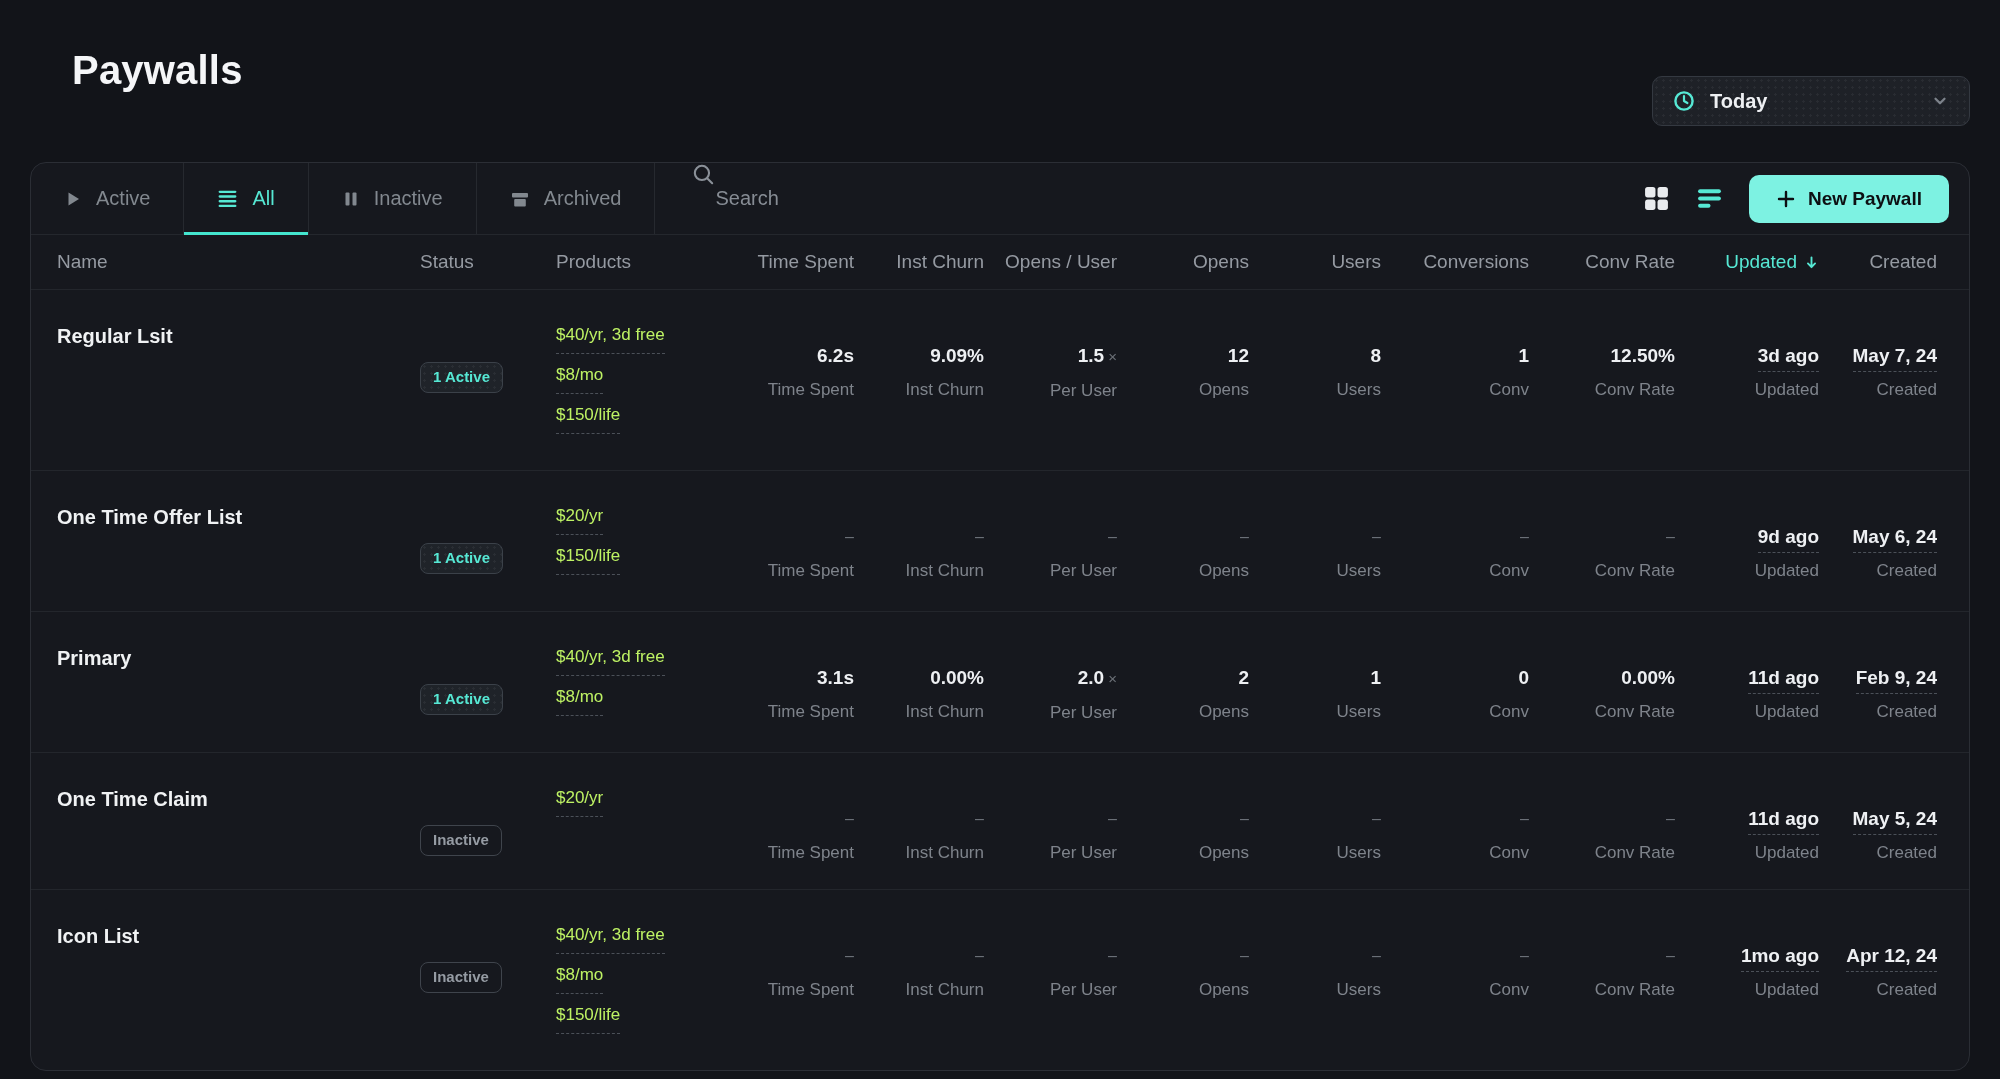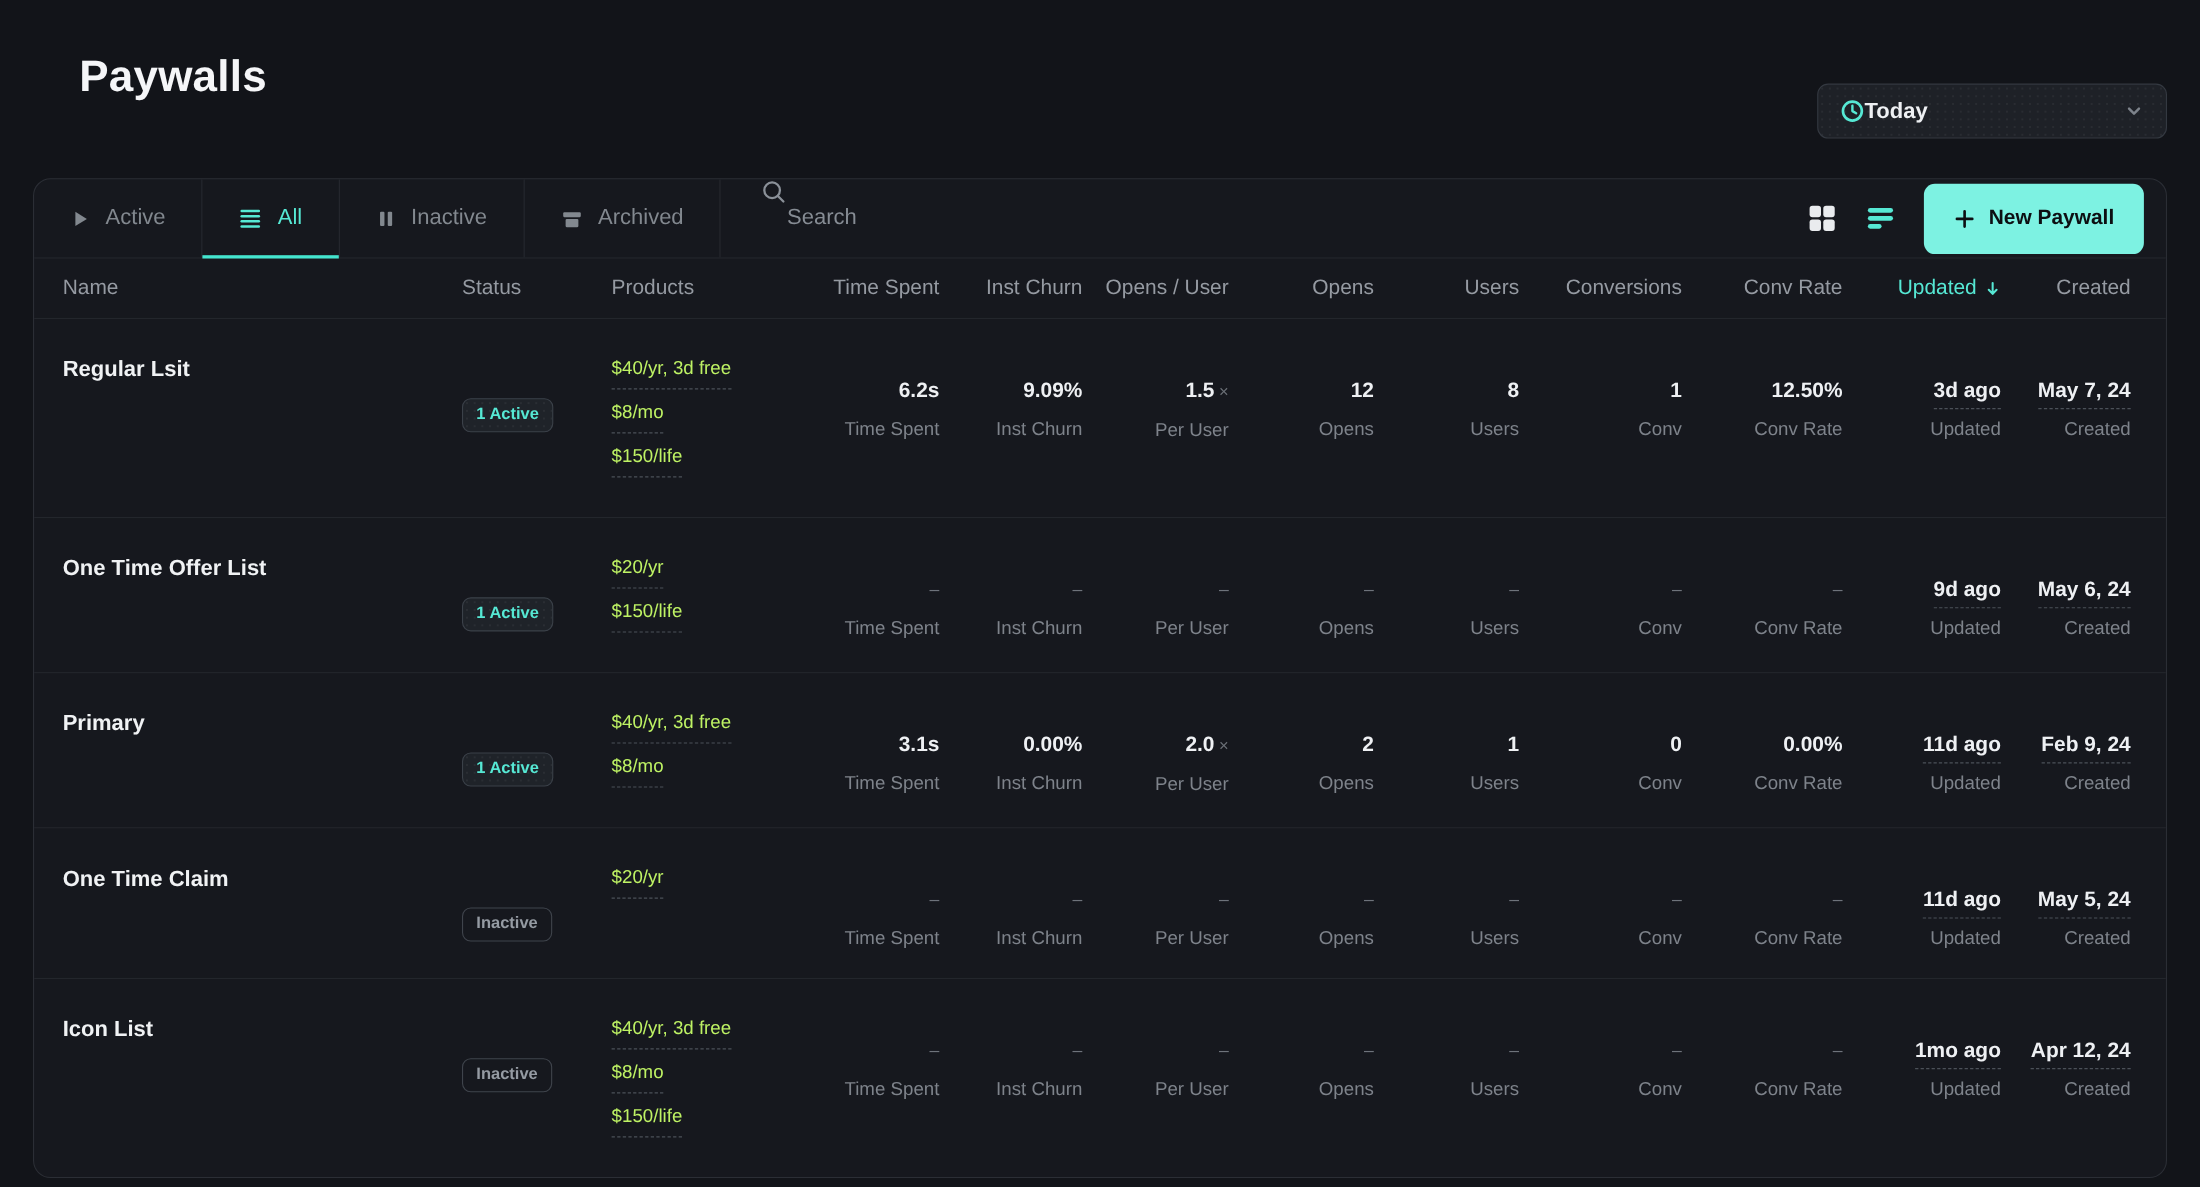--- a/index.html
+++ b/index.html
@@ -29,21 +29,21 @@
   }
   
   .page-header{
     display:flex;justify-content:space-between;align-items:flex-start;
     padding:48px 30px 0 72px;
   }
   .page-title{font-size:40px;font-weight:bold;color:#f5f6f8;letter-spacing:.2px;}
   .page-subtitle{margin-top:16px;font-size:21px;color:#9aa0a6;}
   .today-btn{
     margin-top:28px;width:318px;height:50px;
-    display:flex;align-items:center;gap:0;padding:0 20px;
+    display:flex;align-items:center;gap:15px;padding:0 20px;
     background-color:#1e2127;border:1px solid #343941;border-radius:10px;
     font-size:20px;font-weight:bold;color:#eef0f3;cursor:pointer;
   }
   .today-btn .chev{margin-left:auto;display:flex;}
   
   .panel{
     margin:36px 30px 0 30px;
     background:var(--panel);
     border:1px solid var(--border);
     border-radius:16px;
@@ -62,21 +62,21 @@
   }
   .searchbox{flex:1;display:flex;padding-left:37px;}
   .searchbox input{
     flex:1;background:transparent;border:none;outline:none;
     font-size:20px;color:#e8eaed;font-family:inherit;
   }
   .searchbox input::placeholder{color:#868c94;}
   .bar-controls{display:flex;align-items:center;gap:26px;padding-right:20px;}
   .view-toggle{display:flex;cursor:pointer;}
   .new-paywall-btn{
-    display:flex;align-items:center;gap:12px;height:64px;padding:16px 27px;
+    display:flex;align-items:center;gap:12px;height:48px;padding:16px 27px;
     background:var(--teal-bright);border:none;border-radius:10px;
     font-size:19px;font-weight:bold;color:#0d0f12;cursor:pointer;font-family:inherit;justify-content:space-between;
   }
   
   .thead{
     display:grid;grid-template-columns:var(--cols);
     align-items:center;height:54px;padding:0 32px 0 26px;
   }
   .hcell{font-size:19px;color:#959aa2;cursor:pointer;}
   .hcell.r{text-align:right;}

